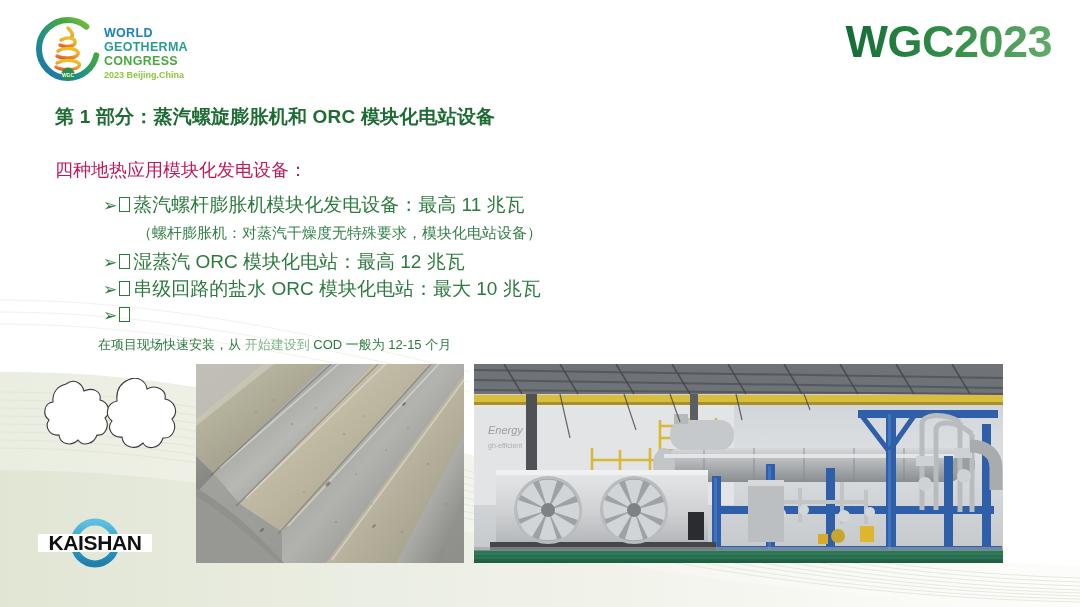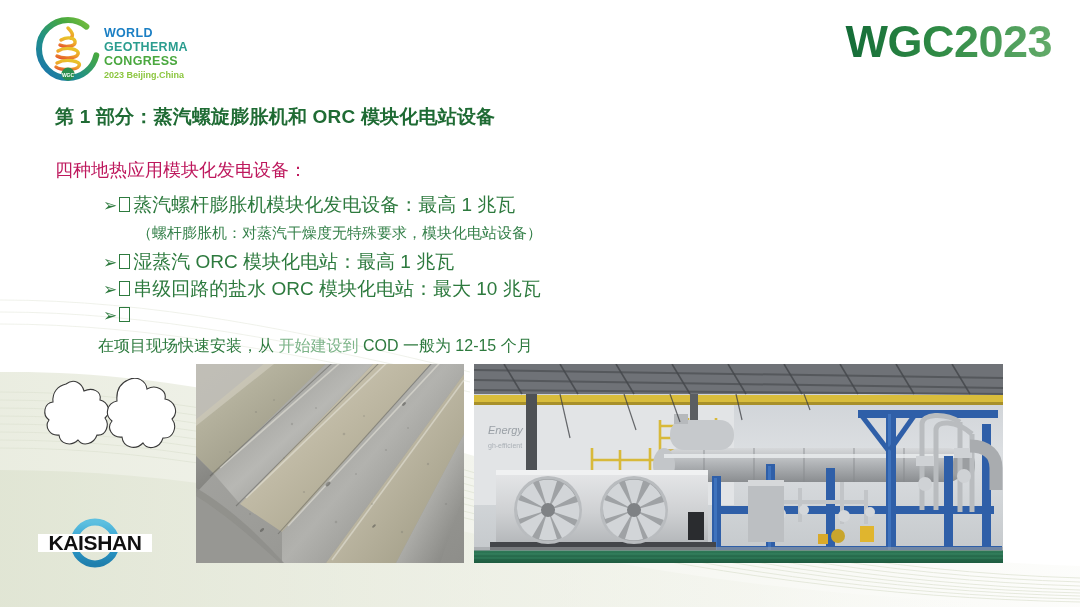--- a/index.html
+++ b/index.html
@@ -122,21 +122,21 @@
     font-size: 15px;
     color: #35804a;
     line-height: 22px;
     white-space: nowrap;
   }
 
   .closing-line {
     position: absolute;
     left: 98px;
     top: 336px;
-    font-size: 16px;
+    font-size: 13px;
     color: #2d7a3e;
     white-space: nowrap;
   }
   .closing-line .faded { color: #7db489; }
 
   
   .blobs {
     position: absolute;
     left: 36px;
     top: 378px;
@@ -253,30 +253,30 @@
     <div class="slide-title">第 1 部分：蒸汽螺旋膨胀机和 ORC 模块化电站设备</div>
 
     <div class="intro-line">四种地热应用模块化发电设备：</div>
 
     <div class="bullets">
 
       <div>
         <div class="bullet-row">
           <span class="bullet-marker">➢</span>
           <span class="tofu"></span>
-          <span class="bullet-text">蒸汽螺杆膨胀机模块化发电设备：最高 1 兆瓦</span>
+          <span class="bullet-text">蒸汽螺杆膨胀机模块化发电设备：最高 11 兆瓦</span>
         </div>
         <div class="subnote">（螺杆膨胀机：对蒸汽干燥度无特殊要求，模块化电站设备）</div>
       </div>
 
       <div>
         <div class="bullet-row">
           <span class="bullet-marker">➢</span>
           <span class="tofu"></span>
-          <span class="bullet-text">湿蒸汽 ORC 模块化电站：最高 1 兆瓦</span>
+          <span class="bullet-text">湿蒸汽 ORC 模块化电站：最高 12 兆瓦</span>
         </div>
       </div>
 
       <div>
         <div class="bullet-row">
           <span class="bullet-marker">➢</span>
           <span class="tofu"></span>
           <span class="bullet-text">串级回路的盐水 ORC 模块化电站：最大 10 兆瓦</span>
         </div>
       </div>

